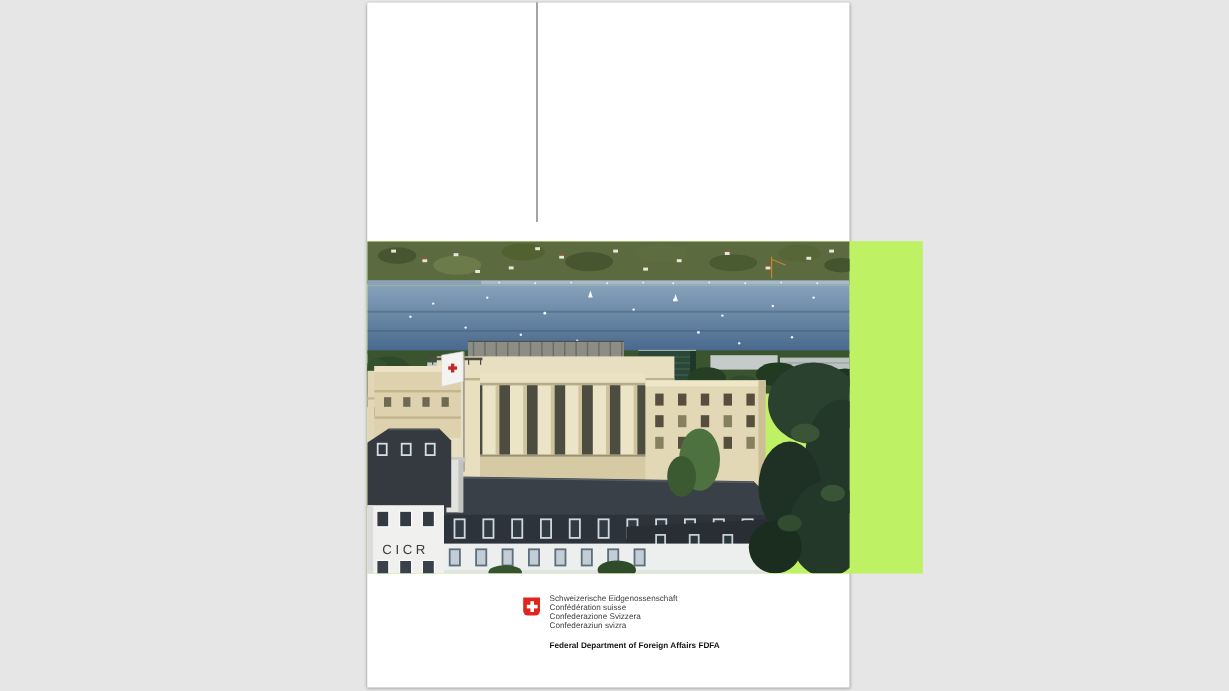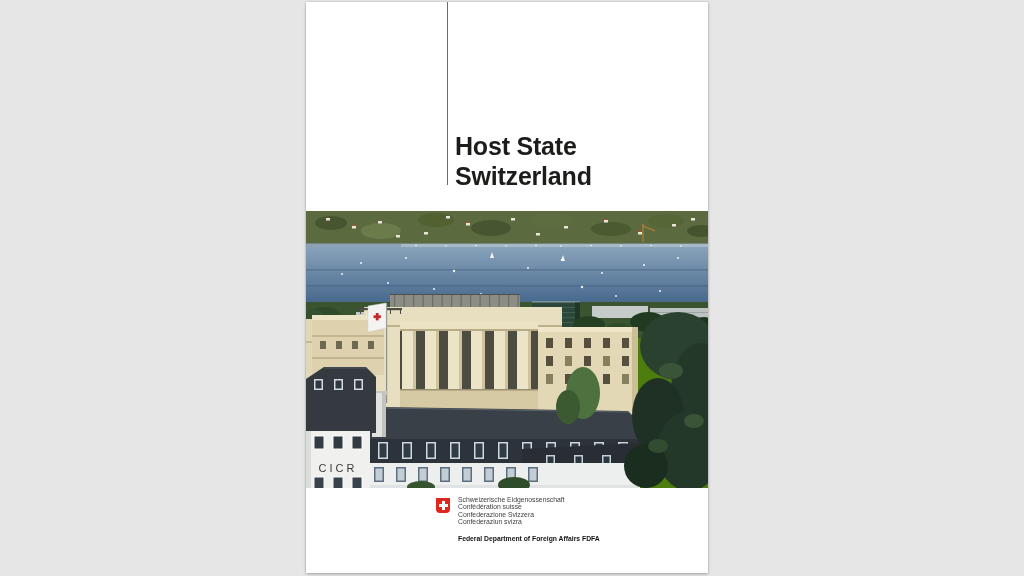--- a/index.html
+++ b/index.html
@@ -3,38 +3,37 @@
 <meta charset="utf-8">
 <style>
   html,body{margin:0;padding:0;}
   body{width:1024px;height:576px;overflow:hidden;font-family:"Liberation Sans","DejaVu Sans",sans-serif;}
   .stage{position:relative;width:1024px;height:576px;background:#e5e6e5;}
   .page{position:absolute;left:306px;top:2px;width:402px;height:571px;background:#ffffff;
         box-shadow:0 1px 3px rgba(0,0,0,.28),0 0 1px rgba(0,0,0,.2);}
   .vrule{position:absolute;left:141px;top:0;width:1px;height:183px;background:#6b6b6b;}
   .title{position:absolute;left:149px;top:129px;margin:0;font-size:25px;line-height:30px;
          font-weight:700;color:#1c1c1a;letter-spacing:-0.2px;white-space:nowrap;}
-  .photo{position:absolute;left:0;top:199px;width:402px;height:277px;overflow:hidden;background:#4d7c0f;margin-top:10px;}
+  .photo{position:absolute;left:0;top:199px;width:463px;height:277px;overflow:hidden;background:#bef264;}
   .photo svg{display:block;width:402px;height:277px;}
   .logo-cross{position:absolute;left:130px;top:496px;width:14px;height:15px;background:#e0251c;
               border-radius:0 0 4px 4px;}
   .logo-cross::before{content:"";position:absolute;left:5.6px;top:3px;width:3px;height:9.2px;background:#fff;}
   .logo-cross::after{content:"";position:absolute;left:2.5px;top:6.1px;width:9.2px;height:3px;background:#fff;}
   .logo-lines{position:absolute;left:152px;top:494px;font-size:6.8px;line-height:7.3px;color:#3e3e3d;}
   .department{position:absolute;left:152px;top:533px;font-size:6.8px;line-height:8px;font-weight:700;color:#141413;}
 </style>
 </head>
 <body>
 
 <div class="stage">
   <div class="page">
 
     <div class="vrule"></div>
 
-    <h1 class="title"><span>Host State</span><br><span>Switzerland</span></h1>
 
     <div class="photo">
       <svg viewBox="0 0 402 277" role="img" aria-label="Aerial view of the ICRC headquarters building and Lake Geneva with wooded shoreline, Geneva">
         <defs>
           <linearGradient id="lakeGrad" x1="0" y1="0" x2="0" y2="1">
             <stop offset="0" stop-color="#87a1ba"></stop>
               <stop offset="1" stop-color="#45668b"></stop>
           </linearGradient>
         </defs>
 

